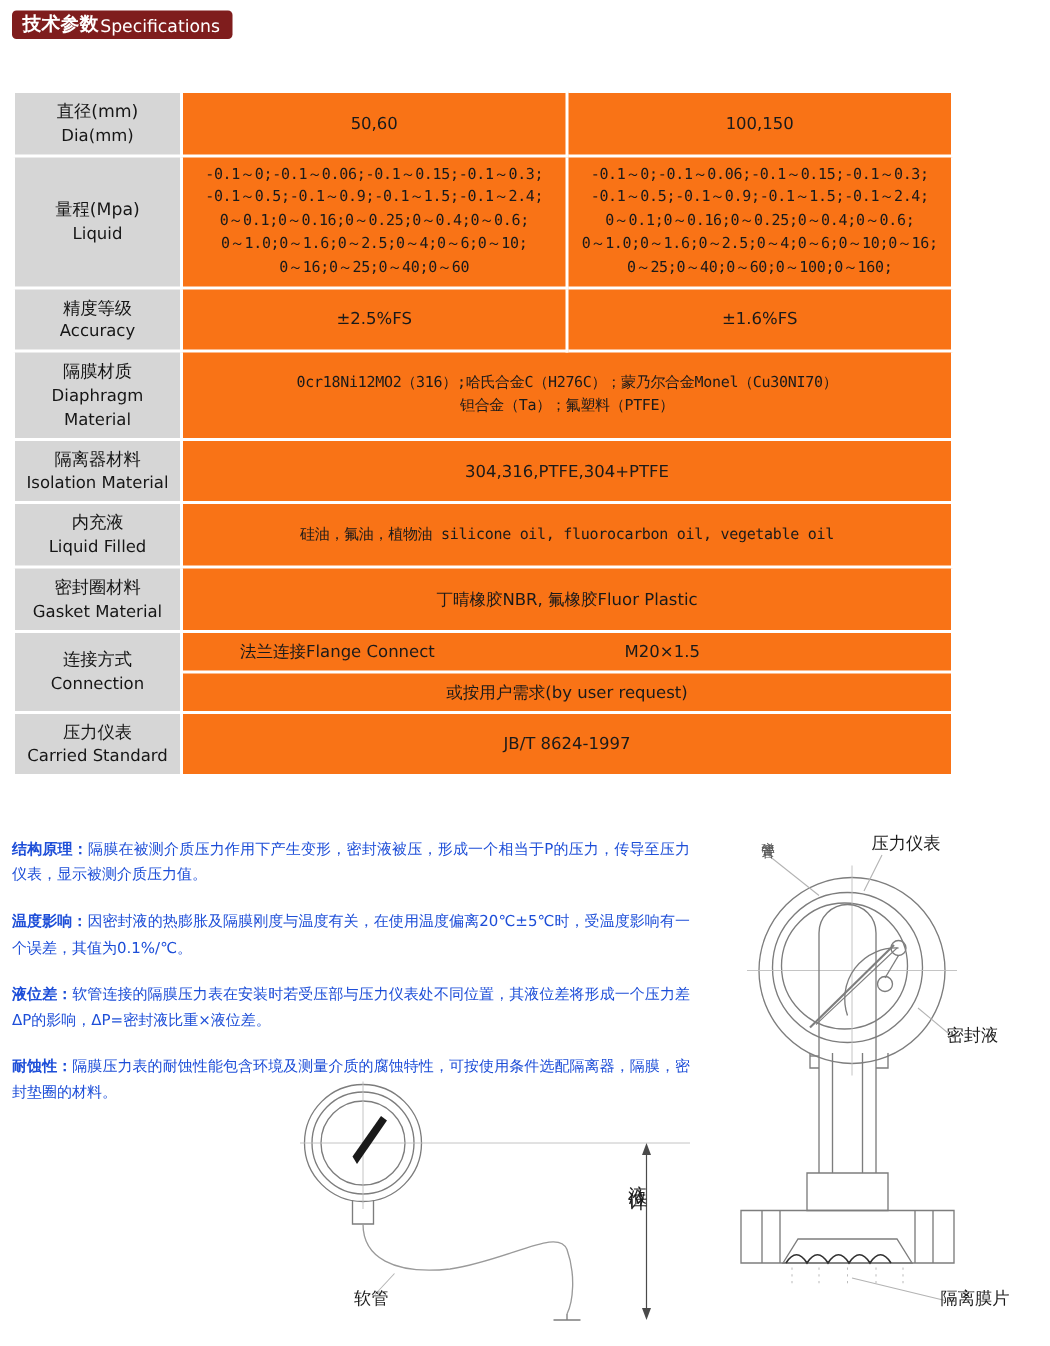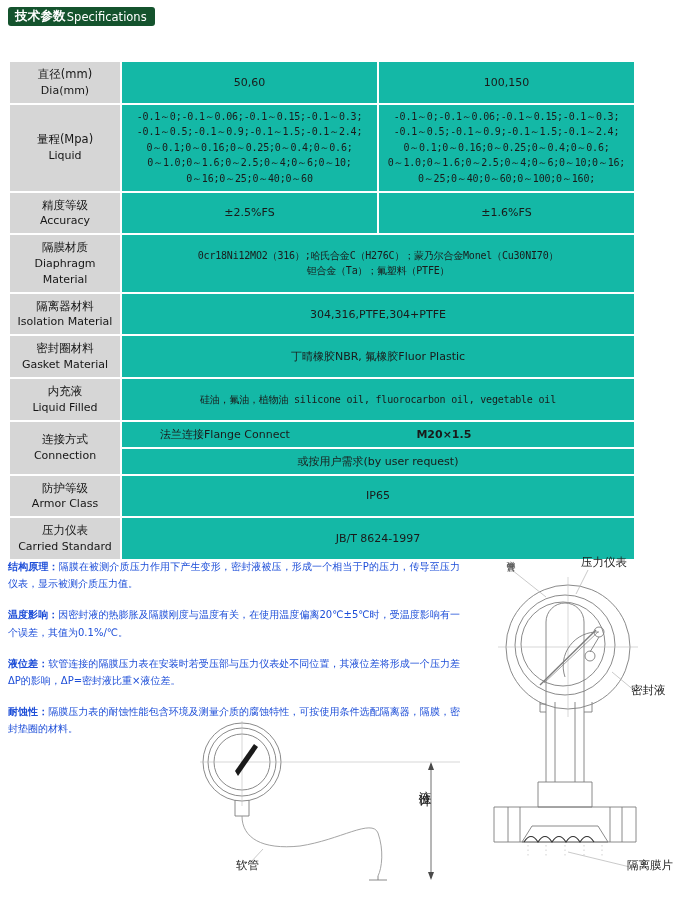--- a/index.html
+++ b/index.html
@@ -16,21 +16,21 @@
     width: 700px; height: 897px;
     background: #ffffff;
   }
 
   
   .title-badge {
     position: absolute;
     left: 8px; top: 7px;
     height: 19px;
     padding: 0 8px 0 7px;
-    background: #14532d;
+    background: #7f1d1d;
     border-radius: 3px;
     display: flex;
     align-items: center;
     color: #ffffff;
     white-space: nowrap;
     text-align: center;
   }
   .title-cn { font-size: 12.5px; font-weight: bold; letter-spacing: .2px; }
   .title-en { font-size: 11.5px; margin-left: 1px; }
 
@@ -50,31 +50,31 @@
   }
   .lbl {
     width: 112px;
     background: #d6d6d6;
     text-align: center;
     line-height: 1.45;
   }
   .lbl .cn { font-size: 11.5px; display: block; color: #161616; }
   .lbl .en { font-size: 11px; display: block; color: #161616; }
   .val {
-    background: #14b8a6;
+    background: #f97316;
     text-align: center;
     font-size: 11px;
     line-height: 1.55;
     color: #1a1a1a;
   }
   .val.mono { font-family: "DejaVu Sans Mono", "Liberation Mono", monospace; font-size: 10px; letter-spacing: -0.2px; }
   .val .ln { display: block; white-space: nowrap; }
   .conn-split { display: flex; width: 100%; }
   .conn-split .a { flex: 0 0 58%; padding-left: 22px; text-align: left; }
-  .conn-split .b { flex: 1; text-align: left; font-weight: bold; }
+  .conn-split .b { flex: 1; text-align: left; }
 
   
   .notes {
     position: absolute;
     left: 8px; top: 548px;
     width: 452px;
     font-size: 10px;
     line-height: 1.72;
     color: #1d4ed8;
   }
@@ -166,54 +166,47 @@
         </tr>
         <tr style="height: 36px;">
           <td class="lbl">
             <span class="cn">隔离器材料</span>
             <span class="en">Isolation Material</span>
           </td>
           <td class="val" colspan="2">304,316,PTFE,304+PTFE</td>
         </tr>
         <tr style="height: 36px;">
           <td class="lbl">
+            <span class="cn">内充液</span>
+            <span class="en">Liquid Filled</span>
+          </td>
+          <td class="val mono" colspan="2">硅油，氟油，植物油 silicone oil, fluorocarbon oil, vegetable oil</td>
+        </tr>
+        <tr style="height: 36px;">
+          <td class="lbl">
             <span class="cn">密封圈材料</span>
             <span class="en">Gasket Material</span>
           </td>
           <td class="val" colspan="2">丁晴橡胶NBR, 氟橡胶Fluor Plastic</td>
-        </tr>
-        <tr style="height: 36px;">
-          <td class="lbl">
-            <span class="cn">内充液</span>
-            <span class="en">Liquid Filled</span>
-          </td>
-          <td class="val mono" colspan="2">硅油，氟油，植物油 silicone oil, fluorocarbon oil, vegetable oil</td>
         </tr>
         <tr style="height: 50px;">
           <td class="lbl">
             <span class="cn">连接方式</span>
             <span class="en">Connection</span>
           </td>
           <td class="val" colspan="2" style="padding: 0px;">
             <div class="conn-split" style="padding: 4px 16px;">
               <span class="a">法兰连接Flange Connect</span>
               <span class="b">M20×1.5</span>
             </div>
             <div style="text-align: center; padding: 4px 0px; border-top: 2px solid rgb(255, 255, 255);">或按用户需求(by user request)</div>
           </td>
         </tr>
         <tr style="height: 36px;">
           <td class="lbl">
-            <span class="cn">防护等级</span>
-            <span class="en">Armor Class</span>
-          </td>
-          <td class="val" colspan="2">IP65</td>
-        </tr>
-        <tr style="height: 36px;">
-          <td class="lbl">
             <span class="cn">压力仪表</span>
             <span class="en">Carried Standard</span>
           </td>
           <td class="val" colspan="2">JB/T 8624-1997</td>
         </tr>
       </tbody>
   </table>
 
   <div class="notes" id="notes-container">
       <p class="note"><b>结构原理：</b><span>隔膜在被测介质压力作用下产生变形，密封液被压，形成一个相当于P的压力，传导至压力仪表，显示被测介质压力值。</span></p>

